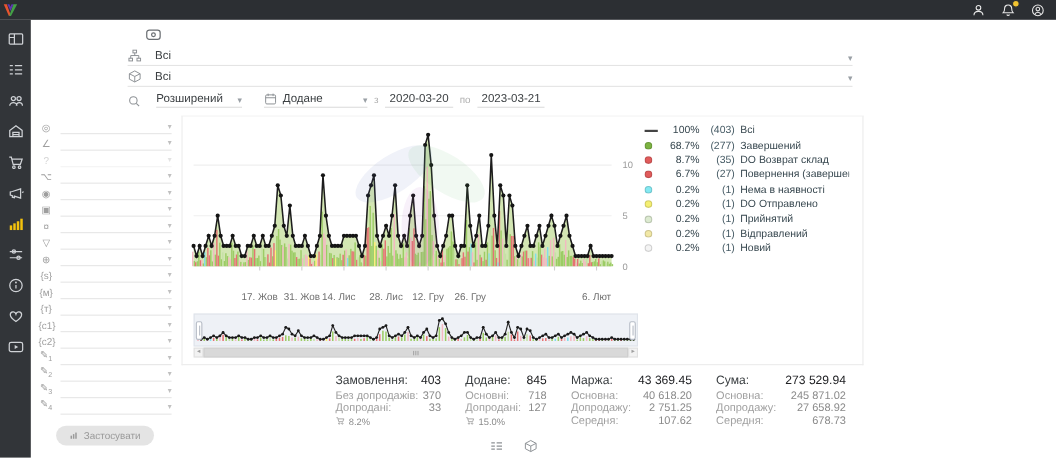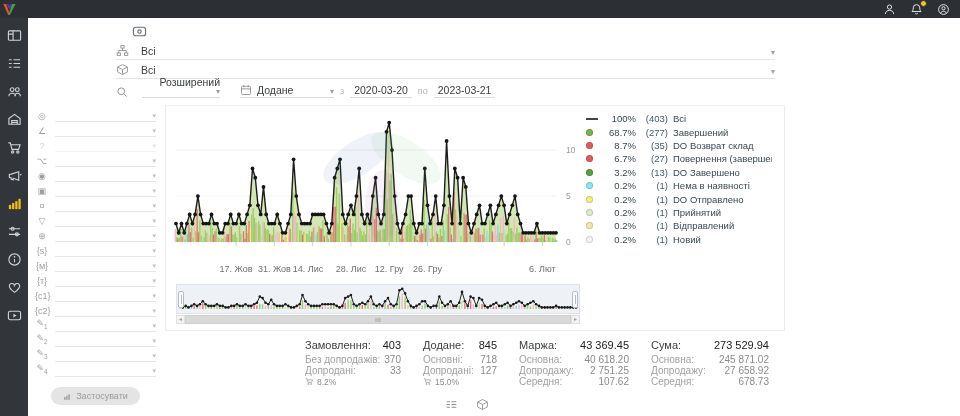--- a/index.html
+++ b/index.html
@@ -52,21 +52,21 @@
 
   .fpanel { width:132px; flex:none; display:flex; flex-direction:column; padding:2px 4px 0 7px; }
   .frow { height:15px; display:flex; align-items:flex-end; gap:6px; margin-bottom:0; }
   .frow .fic { width:14px; font-size:9px; color:#9e9e9e; text-align:center; line-height:11px; flex:none; }
   .frow .fline { flex:1; border-bottom:1px solid #e6e6e6; height:12px; display:flex;
     align-items:flex-end; justify-content:flex-end; cursor:pointer; }
   .frow .fcaret { font-size:7px; color:#c0c0c0; line-height:10px; }
   .frow.disabled { opacity:.45; }
   .fsub { font-size:6.5px; vertical-align:sub; }
   .apply-wrap { margin-top:10px; text-align:center; }
-  .apply-btn { display:inline-flex; align-items:flex-end; gap:4px; background:#e4e4e4;
+  .apply-btn { display:inline-flex; align-items:flex-start; gap:4px; background:#e4e4e4;
     border:none; border-radius:10px; padding:4px 12px; font-size:9px; color:#9a9a9a;
     cursor:pointer; font-family:"Liberation Sans",sans-serif; }
   .apply-btn svg { width:9px; height:9px; color:#9a9a9a; }
 
   .main-area { flex:1; position:relative; }
 
   
   .chart-panel { position:relative; margin-left:5px; width:620px; border:1px solid #ececec;
     border-top-color:#f3f3f3; background:#fff; padding:4px 0 6px 6px; }
   .watermark { position:absolute; left:130px; top:10px; pointer-events:none; }
@@ -256,21 +256,21 @@
       <span class="hdr-val">Всі</span>
       <span class="caret">▾</span>
     </div>
     <div class="hdr-row3">
       <span class="ic-sm" style="margin-right:8px;">
         <svg viewBox="0 0 16 16" fill="none" stroke="currentColor" stroke-width="1.3">
           <circle cx="7" cy="7" r="4.5"></circle>
             <path d="M10.5 10.5L14 14"></path>
         </svg>
       </span>
-      <span class="mini-select" style="width:78px;flex-direction:column;">
+      <span class="mini-select" style="width:78px;">
         <span class="txt">Розширений</span>
         <span class="caret" style="margin-left:auto;">▾</span>
       </span>
       <span class="mini-select" style="width:94px; margin-left:14px;">
         <span class="ic-sm" style="margin-right:5px;">
           <svg viewBox="0 0 16 16" fill="none" stroke="currentColor" stroke-width="1.2">
             <rect x="2" y="3" width="12" height="11" rx="1.5"></rect>
               <path d="M2 6.5h12M5 1.5v3M11 1.5v3"></path>
           </svg>
         </span>
@@ -891,28 +891,20 @@
             <div class="lg-row">
               <span class="lg-sw">
                 <span class="lg-dot" style="background:#e15b5b"></span>
               </span>
               <span class="lg-pct">6.7%</span>
               <span class="lg-cnt">(27)</span>
               <span class="lg-lbl">Повернення (завершений)</span>
             </div>
             <div class="lg-row">
               <span class="lg-sw">
-                <span class="lg-dot" style="background:#58a13e"></span>
-              </span>
-              <span class="lg-pct">3.2%</span>
-              <span class="lg-cnt">(13)</span>
-              <span class="lg-lbl">DO Завершено</span>
-            </div>
-            <div class="lg-row">
-              <span class="lg-sw">
                 <span class="lg-dot" style="background:#84e9f2"></span>
               </span>
               <span class="lg-pct">0.2%</span>
               <span class="lg-cnt">(1)</span>
               <span class="lg-lbl">Нема в наявності</span>
             </div>
             <div class="lg-row">
               <span class="lg-sw">
                 <span class="lg-dot" style="background:#f5ef72"></span>
               </span>

